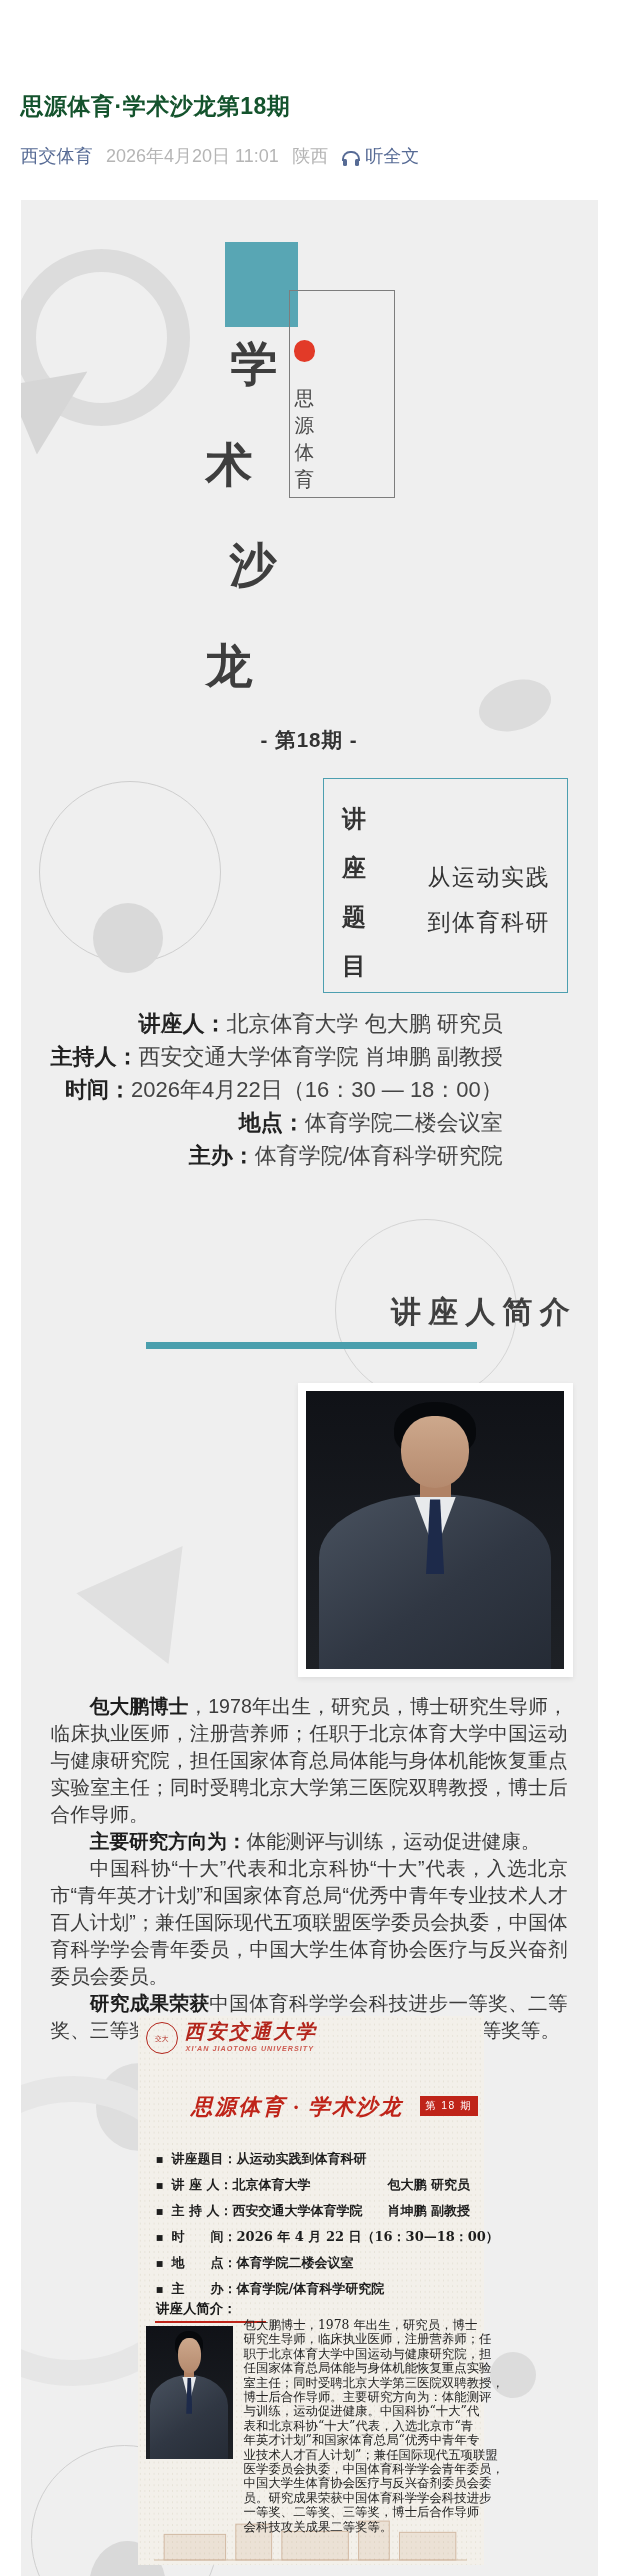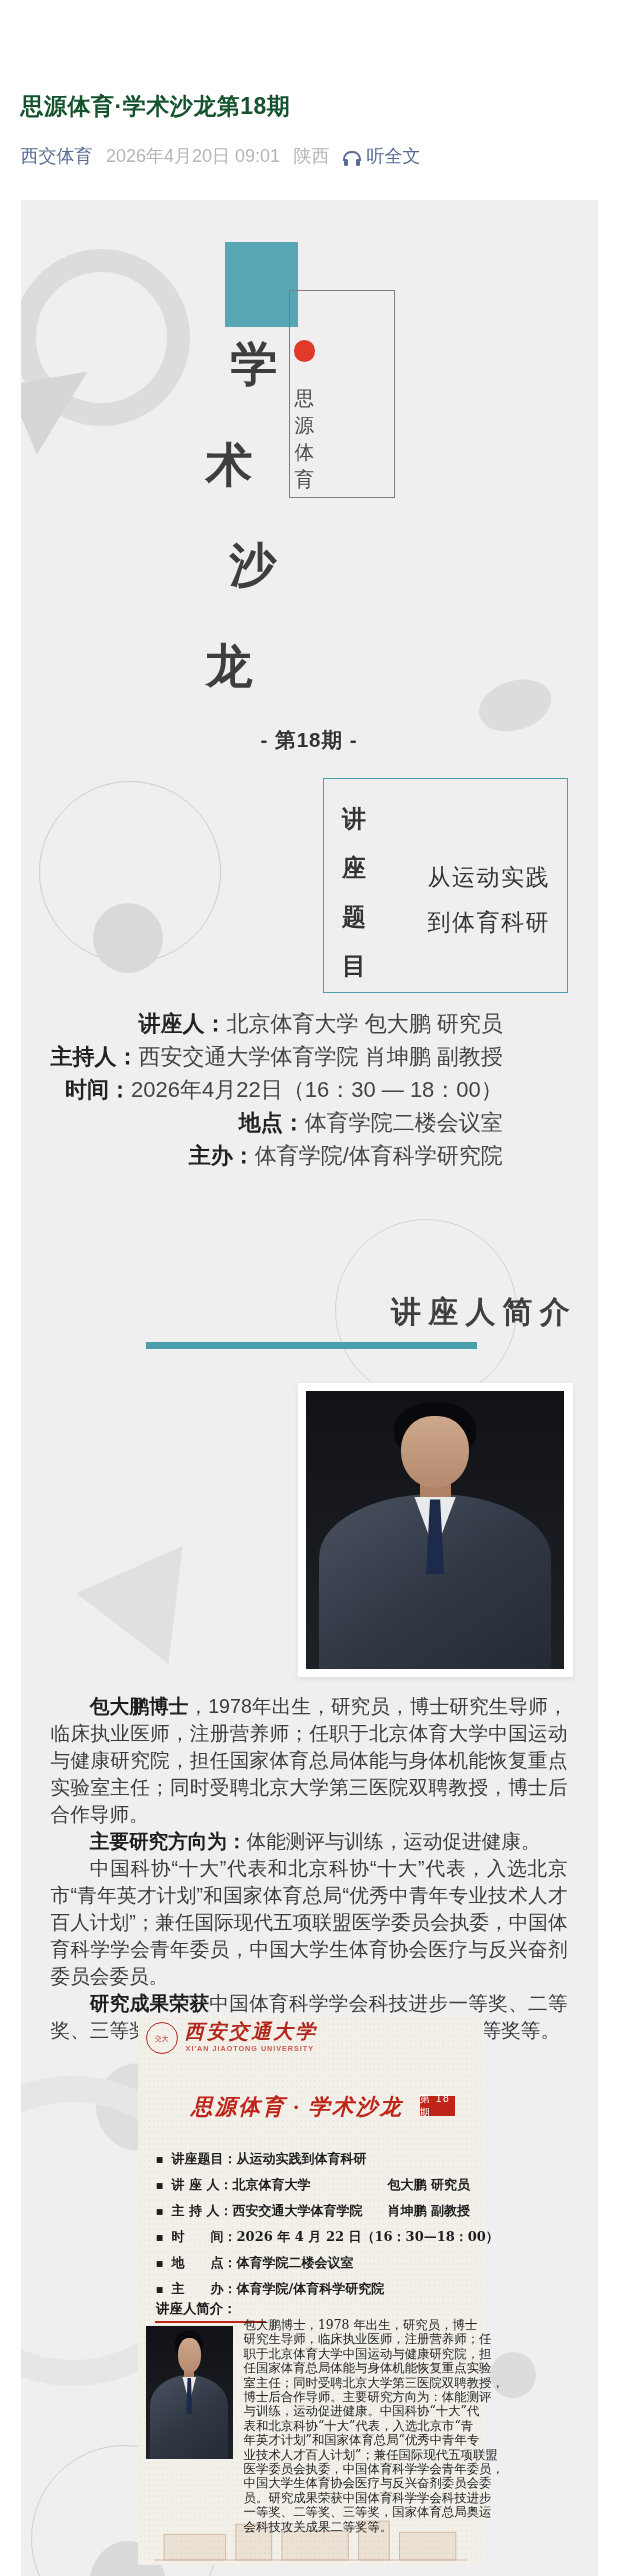--- a/index.html
+++ b/index.html
@@ -54,24 +54,24 @@
   #circ-obl{left:10.3px;top:2245px;width:185px;height:185px;border:1px solid #cfcfcf;}
   #ell-fbl{left:68px;top:2341px;width:77px;height:91px;background:#d9d9d9;border-radius:50%;}
   
   #flyer{left:117px;top:1816px;width:346px;height:549px;background:#f3f0ea;z-index:3;
          background-image:radial-gradient(#e6e2d7 0.5px,transparent 0.7px);background-size:4.6px 5.7px;}
   #flyer > div{position:absolute;}
   #f-seal{left:8.2px;top:6.2px;width:30px;height:30px;border:1.5px solid #b3261c;border-radius:50%;
           color:#b3261c;font-size:6.7px;display:flex;align-items:center;justify-content:center;text-align:center;line-height:7.2px;}
   #f-uni{left:47px;top:2.1px;font-family:"DejaVu Serif",serif;font-style:italic;font-weight:700;
          font-size:19.6px;color:#b3261c;letter-spacing:2.6px;}
-  #f-uni-en{left:48px;top:28px;font-size:7.2px;color:#cd5a50;letter-spacing:1px;font-weight:700;}
+  #f-uni-en{left:48px;top:28px;font-size:7.2px;color:#cd5a50;letter-spacing:1px;font-weight:700;font-style:italic;}
   #f-title{left:41px;top:76px;width:237px;text-align:center;font-family:Liberation Serif, serif;font-style:italic;
            font-weight:700;font-size:21.6px;color:#bf2419;letter-spacing:2.1px;}
-  #f-badge{left:282px;top:80px;width:35px;height:19.6px;background:#bf2419;color:#fff;font-size:10.3px;
+  #f-badge{left:282px;top:80px;width:58px;height:19.6px;background:#bf2419;color:#fff;font-size:10.3px;
            display:flex;align-items:center;justify-content:center;letter-spacing:1.5px;}
   #f-rows{left:18.5px;top:130px;width:315px;font-family:"DejaVu Serif",serif;font-size:13px;color:#1d1d1d;}
   .f-row{position:relative;height:26px;line-height:26px;white-space:nowrap;font-weight:700;}
   .f-bullet{font-size:7.7px;margin-right:8.2px;vertical-align:1.5px;}
   .f-right{position:absolute;right:1px;top:0;}
   #f-intro{left:18.5px;top:284px;font-family:"DejaVu Serif",serif;font-weight:700;font-size:13.4px;color:#171717;}
   #f-underline{left:17.5px;top:305px;width:111px;height:1.5px;background:#bf2419;}
   #f-photo{left:8.2px;top:310px;width:87px;height:133px;}
   #f-bio{left:106px;top:302px;font-family:"DejaVu Serif",serif;font-size:12.4px;line-height:14.4px;color:#222;white-space:nowrap;z-index:2;}
   #f-wm{left:15.5px;top:501px;width:315px;height:44px;opacity:.55;z-index:1;}
@@ -85,21 +85,21 @@
   .p-shirt{left:42%;top:38%;width:16%;height:20%;background:#e8eaec;clip-path:polygon(0 0,100% 0,50% 100%);}
   .p-tie{left:46.5%;top:39%;width:7%;height:27%;background:#1d2a4a;clip-path:polygon(22% 0,78% 0,100% 100%,0 100%);}
   svg{display:block;}
 </style>
 </head>
 <body>
 
 <div class="abs" id="art-title">思源体育·学术沙龙第18期</div>
 <div class="abs" id="byline">
   <span id="acct">西交体育</span>
-  <span id="pub-date">2026年4月20日 09:01</span>
+  <span id="pub-date">2026年4月20日 11:01</span>
   <span id="pub-loc">陕西</span>
   <span id="listen">
     <span class="hp">
         <i></i>
         <i></i>
       </span>
     <span>听全文</span>
   </span>
 </div>
 
@@ -200,21 +200,21 @@
         <div>任国家体育总局体能与身体机能恢复重点实验</div>
         <div>室主任；同时受聘北京大学第三医院双聘教授，</div>
         <div>博士后合作导师。主要研究方向为：体能测评</div>
         <div>与训练，运动促进健康。中国科协“十大”代</div>
         <div>表和北京科协“十大”代表，入选北京市“青</div>
         <div>年英才计划”和国家体育总局“优秀中青年专</div>
         <div>业技术人才百人计划”；兼任国际现代五项联盟</div>
         <div>医学委员会执委，中国体育科学学会青年委员，</div>
         <div>中国大学生体育协会医疗与反兴奋剂委员会委</div>
         <div>员。研究成果荣获中国体育科学学会科技进步</div>
-        <div>一等奖、二等奖、三等奖，国家体育总局奥运</div>
+        <div>一等奖、二等奖、三等奖，博士后合作导师</div>
         <div>会科技攻关成果二等奖等。</div>
       </div>
     <div id="f-wm">
       <svg width="315" height="44" viewBox="0 0 612 86">
         <g stroke="#b98f6d" fill="rgba(201,164,126,.35)" stroke-width="2">
           <rect x="20" y="34" width="120" height="50"></rect>
             <rect x="160" y="14" width="70" height="70"></rect>
           <rect x="250" y="28" width="130" height="56"></rect>
             <rect x="400" y="8" width="60" height="76"></rect>
           <rect x="480" y="30" width="110" height="54"></rect>

